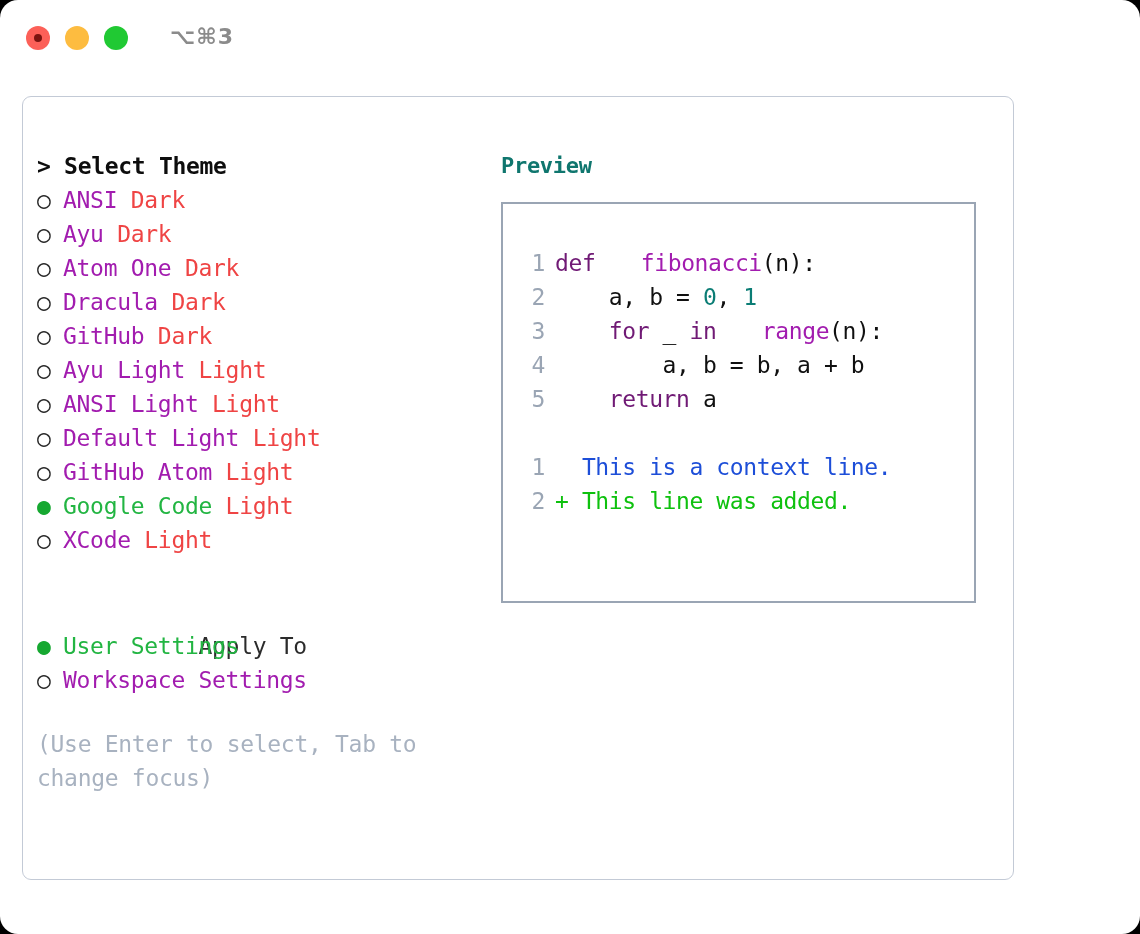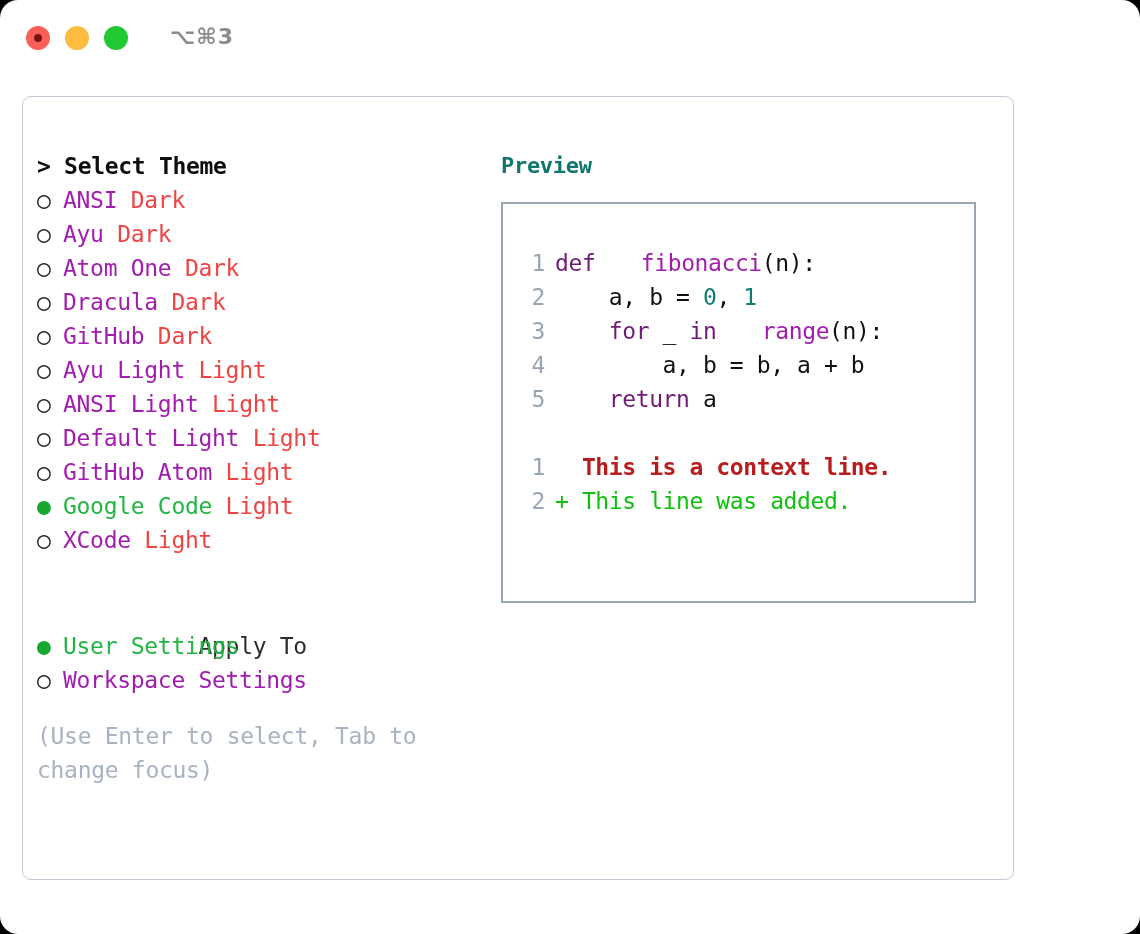--- a/index.html
+++ b/index.html
@@ -115,21 +115,21 @@
   .subhead {
     height: 34px;
     line-height: 34px;
     font-size: 23px;
     color: #2b2b2b;
     white-space: pre;
     letter-spacing: -0.3px;
   }
   .spacer-lg { height: 38px; }
   .hint {
-    margin-top: 22px;
+    margin-top: 30px;
     font-size: 23px;
     color: #a8b2c0;
     line-height: 34px;
     letter-spacing: -0.3px;
     width: 405px;
   }
   
   .right-col {
     position: absolute;
     left: 478px; top: 52px;
@@ -172,21 +172,21 @@
   }
   .kw   { color: #701a75; }
   .fn   { color: #a21caf; margin-left: 32px; }
   .num  { color: #0b7d75; }
   .plain{ color: #101010; }
   .diff-area {
     position: absolute;
     left: 14px; top: 246px;
     right: 6px;
   }
-  .ctx  { color: #b91c1c; font-weight: bold; }
+  .ctx  { color: #1d4ed8; }
   .del  { color: #cc1111; }
   .add  { color: #0ec10e; }
 </style>
 </head>
 <body>
 
 <div class="window">
 
   <div class="titlebar">
     <div class="dots">

